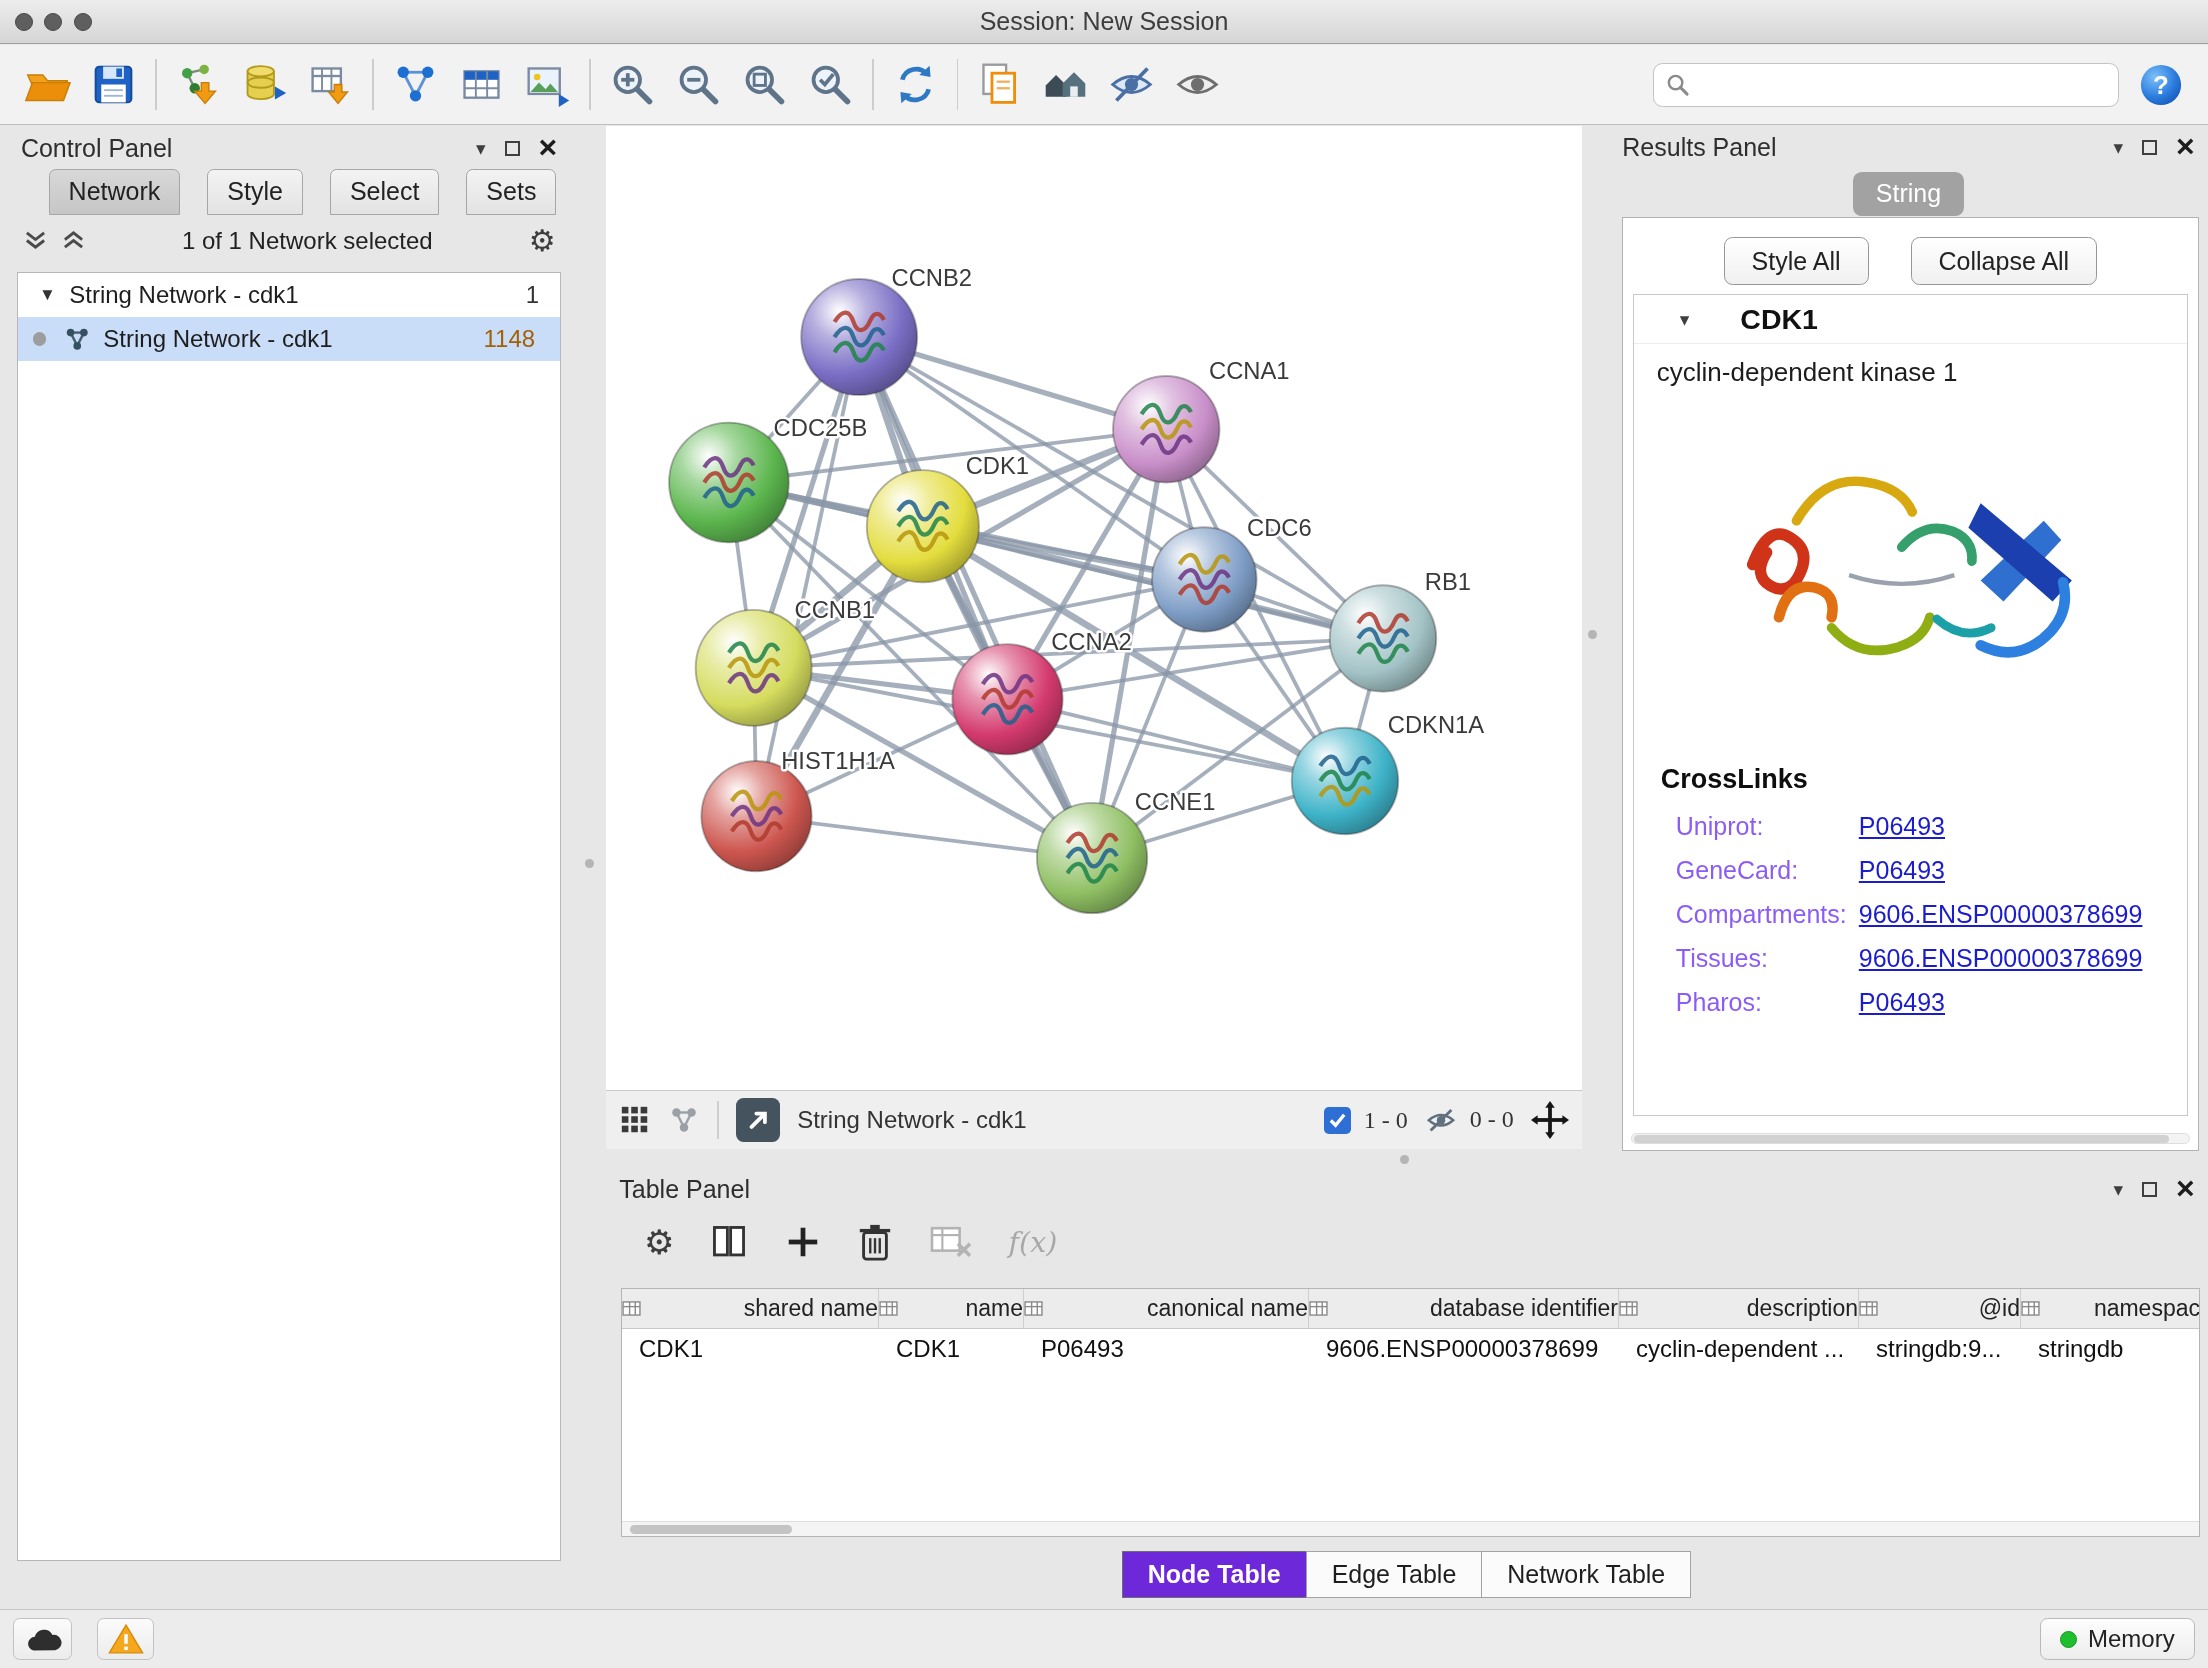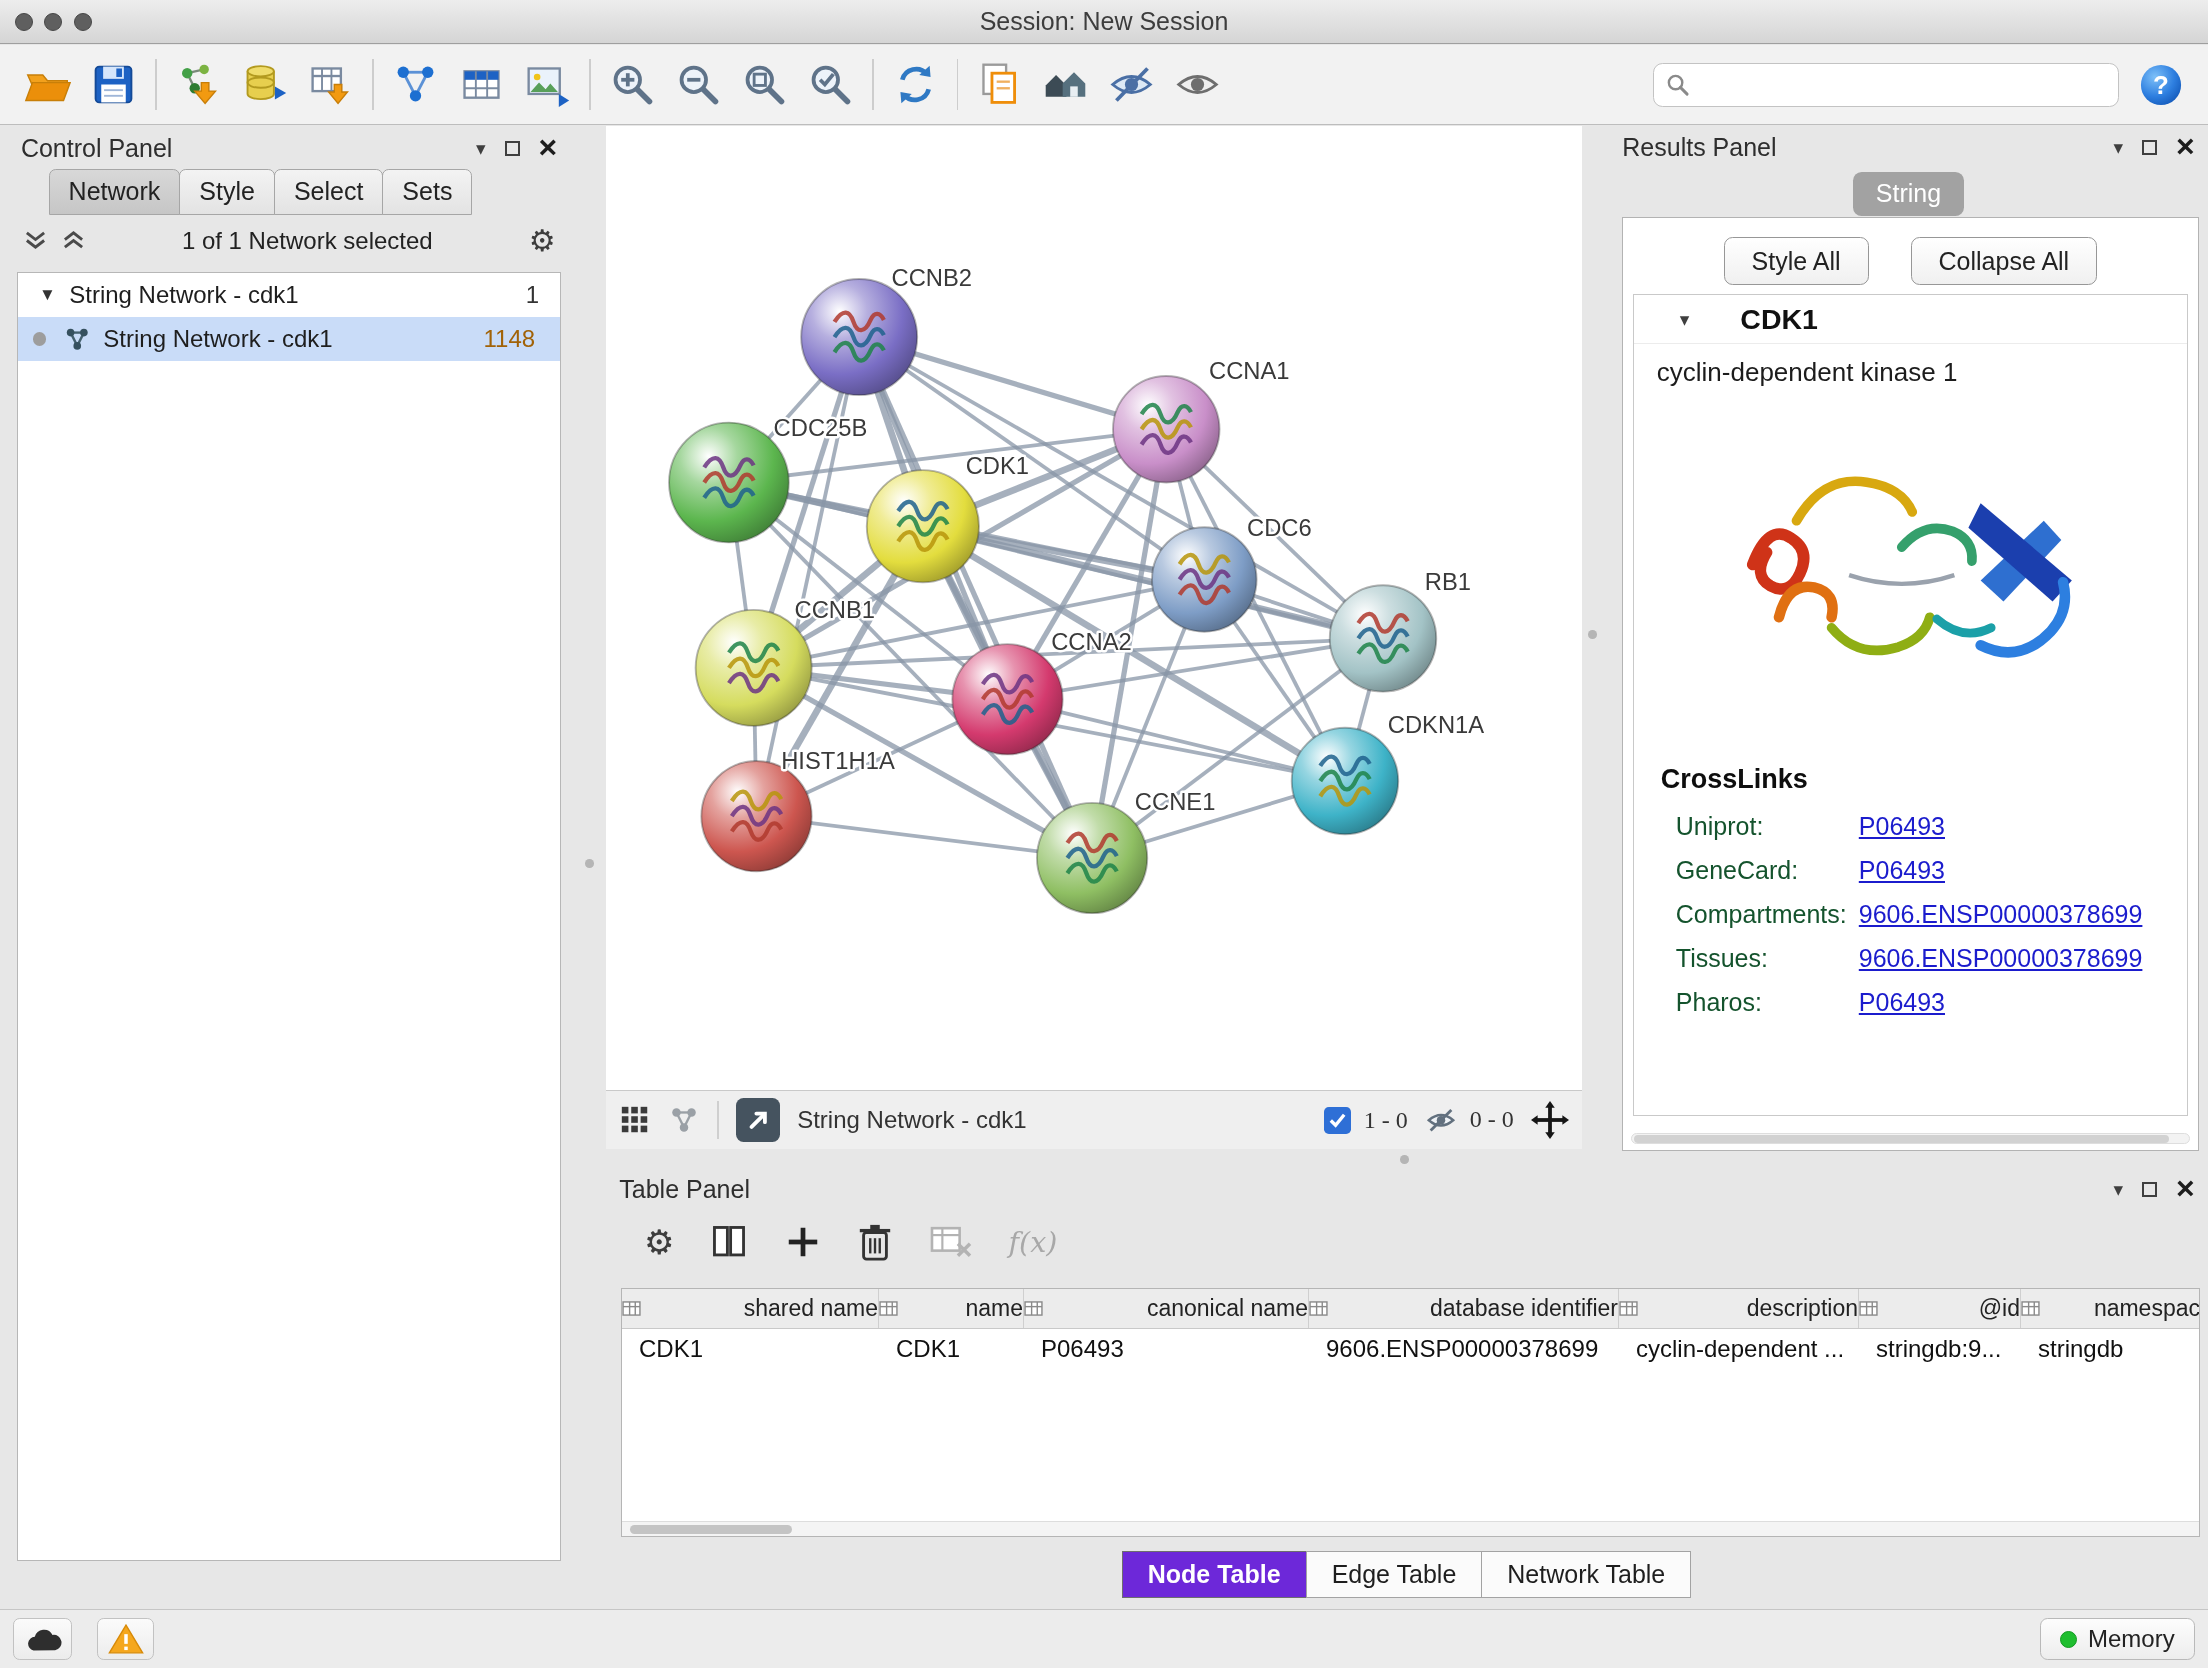--- a/index.html
+++ b/index.html
@@ -26,21 +26,21 @@
   
   .panel-header { display:flex; align-items:center; height:42px; padding:0 13.3px; }
   .panel-title { font-size:25px; color:#2e2e2e; }
   .win-icons { margin-left:auto; display:flex; align-items:center; gap:19px; }
   .tri { font-size:19px; color:#3f3f3f; line-height:1; }
   .maxbox { width:15px; height:15px; border:2.9px solid #3f3f3f; }
   .closex { font-size:32px; font-weight:bold; color:#1d1d1d; line-height:0.8; }
 
   
   #control-panel { position:absolute; left:7.6px; top:127px; width:563px; bottom:63px; }
-  .cp-tabs { display:flex; padding-left:42px; height:46px; align-items:flex-end; }
+  .cp-tabs { display:flex; padding-left:42px; height:46px; align-items:flex-end;gap:28px; }
   .cp-tab { border:1px solid #a6a6a6; margin-left:-1px; padding:7.6px 19px; font-size:25px; color:#222;
     background:linear-gradient(#f3f3f3,#e3e3e3); border-radius:6.7px 6.7px 0 0; }
   .cp-tab.selected { background:linear-gradient(#d8d8d8,#c6c6c6); }
   .cp-subrow { height:51px; display:flex; align-items:center; padding:0 15px; gap:13.3px; }
   .cp-status { flex:1; text-align:center; font-size:24px; color:#222; }
   .gear { font-size:30px; color:#3d3d3d; line-height:1; }
   .cp-list { position:absolute; left:9.5px; right:9.5px; top:145px; bottom:44px; background:#fff; border:1px solid #b7b7b7; }
   .tree-row { display:flex; align-items:center; height:44px; font-size:24px; color:#1e1e1e; }
   .tree-row.selected { background:#c9dcf8; }
   .tr-exp { margin:0 13.3px 0 21px; font-size:17px; color:#333; }
@@ -68,21 +68,21 @@
   .rp-btns { display:flex; justify-content:center; gap:42px; margin-top:19px; }
   .rp-btn { border:1px solid #979797; border-radius:8.6px; background:linear-gradient(#ffffff,#f0f0f0);
     padding:8.6px 27px; font-size:25px; color:#222; }
   .protein-section { position:absolute; left:9.5px; right:9.5px; top:76px; bottom:34px; border:1px solid #c9c9c9; overflow:hidden; }
   .ps-header { height:49px; display:flex; align-items:center; padding-left:46px; gap:51px; border-bottom:1px solid #ececec; }
   .ps-name { font-size:28.5px; font-weight:bold; color:#111; }
   .ps-desc { padding:13.3px 0 3.8px 23px; font-size:26px; color:#1c1c1c; }
   .ps-img { text-align:center; margin-top:5.7px; }
   .cl-h { font-size:27px; font-weight:bold; color:#0e0e0e; margin:21px 0 9.5px 27px; }
   .cl-row { display:flex; align-items:center; height:44px; font-size:25px; }
-  .cl-label { width:183px; margin-left:42px; color:#14532d; flex:0 0 auto; }
+  .cl-label { width:183px; margin-left:42px; color:#8b5cf6; flex:0 0 auto; }
   .cl-link { color:#1b1ccd; text-decoration:underline; white-space:nowrap; }
   .rp-scroll { position:absolute; left:7.6px; right:7.6px; bottom:5.7px; height:11.4px; background:#f3f3f3; border:1px solid #dedede; border-radius:5.7px; }
   .rp-thumb { position:absolute; left:1.9px; top:1px; height:7.6px; width:96%; background:#d2d2d2; border-radius:4.8px; }
 
   
   #table-panel { position:absolute; left:606px; top:1168px; right:0; bottom:61px; }
   .tp-toolbar { display:flex; align-items:center; gap:34px; padding:7.6px 0 0 38px; height:57px; }
   .fx { font-family:"DejaVu Serif",serif; font-style:italic; font-size:28.5px; color:#a8a8a8; }
   .tp-table { position:absolute; left:15px; right:7.6px; top:120px; height:249px; background:#fff; border:1px solid #b5b5b5; overflow:hidden; }
   .thead { display:flex; height:40px; background:#ececec; border-bottom:1px solid #c9c9c9; }

